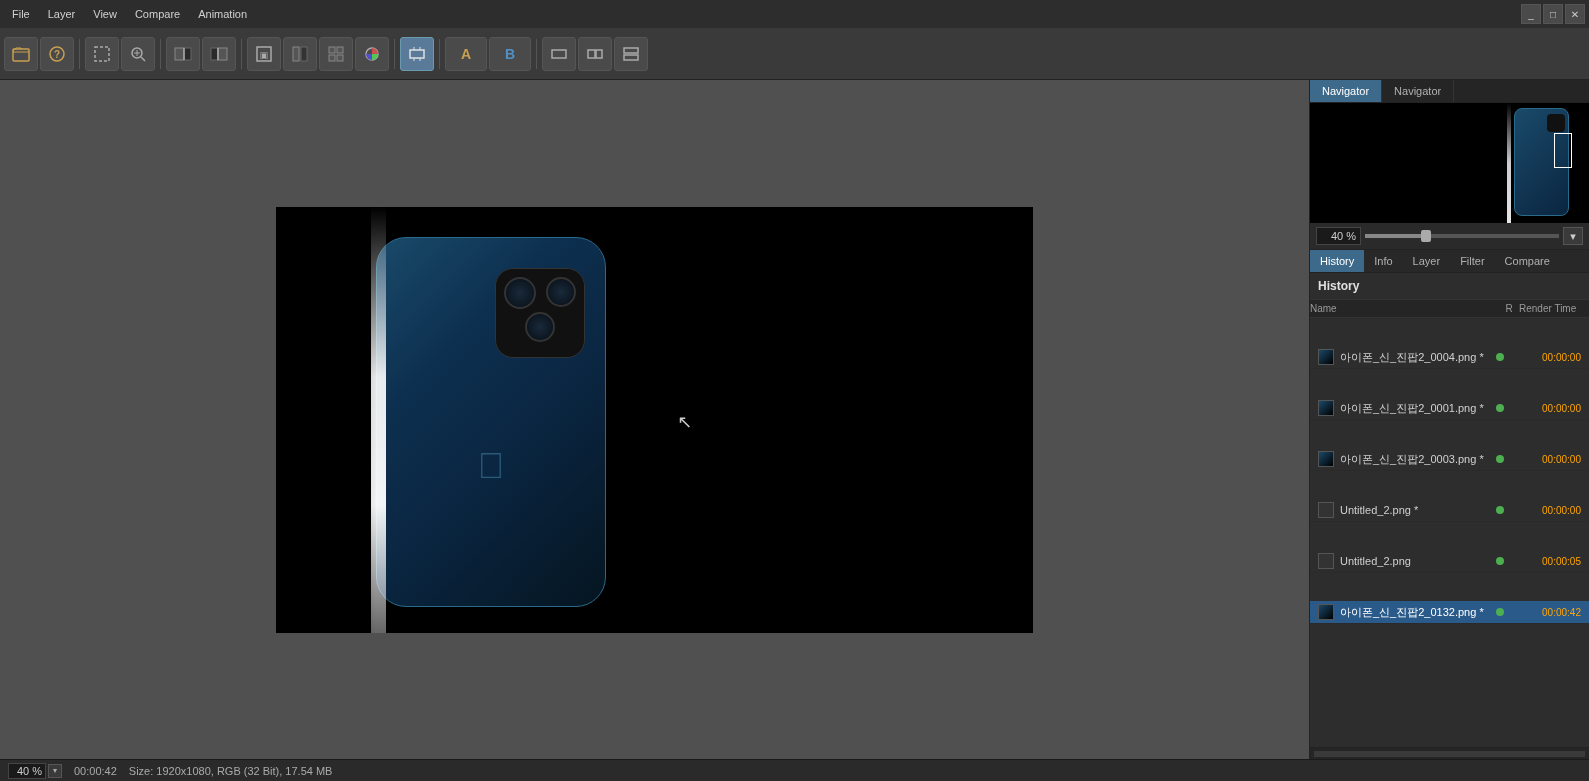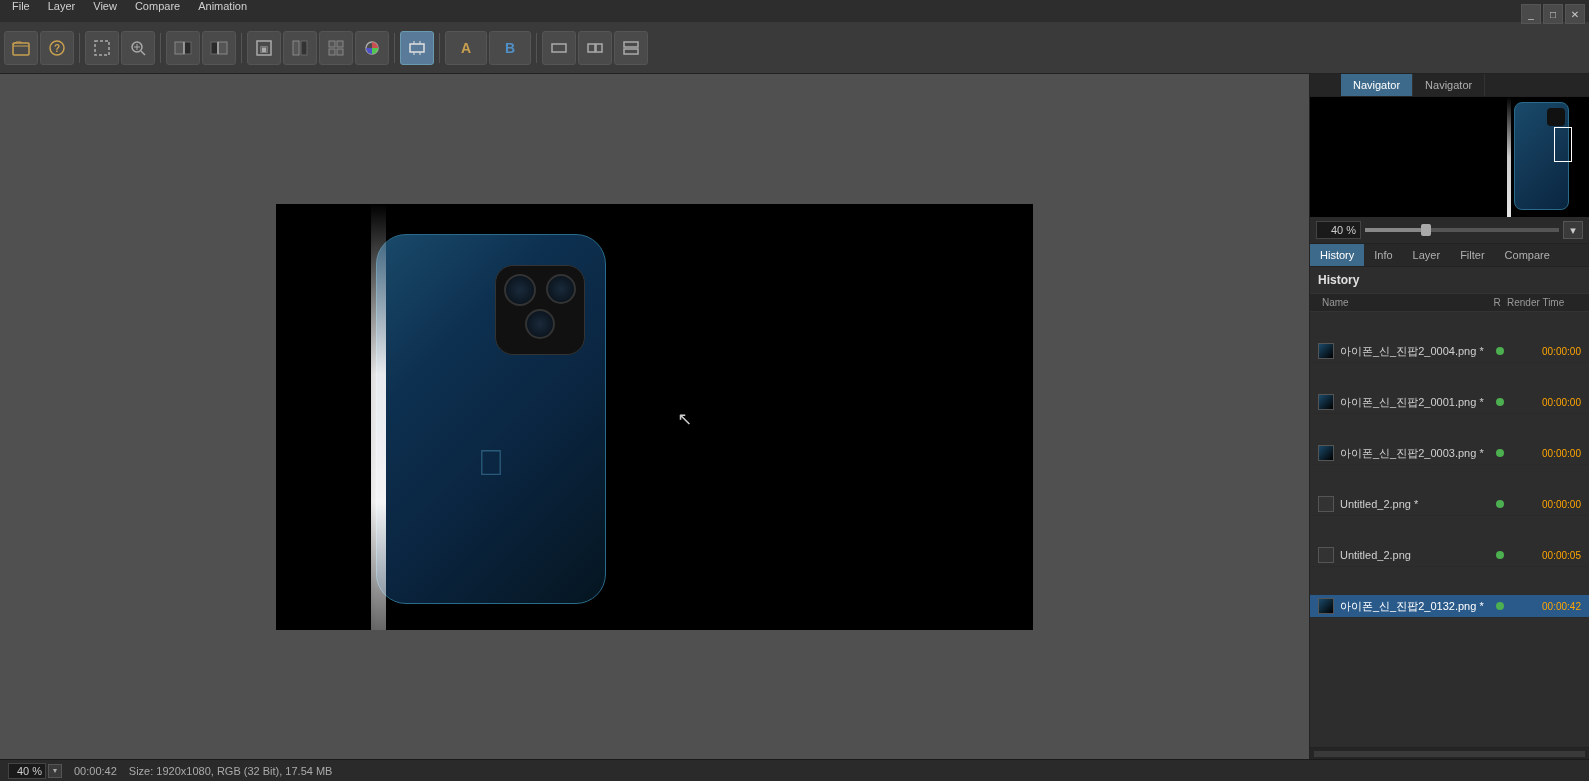--- a/index.html
+++ b/index.html
@@ -13,22 +13,22 @@
       overflow: hidden;
       display: flex;
       flex-direction: column;
     }
 
     
     .menubar {
       background: #2d2d2d;
       height: 22px;
       display: flex;
-      align-items: flex-end;
-      padding: 8px 4px;
+      align-items: center;
+      padding: 14px 4px;
       gap: 2px;
       flex-shrink: 0;
     }
     .menubar-item {
       padding: 2px 8px;
       cursor: pointer;
       color: #d0d0d0;
       font-size: 11px;
     }
 
@@ -173,21 +173,20 @@
       border-left: 1px solid #222;
       flex-shrink: 0;
     }
 
     
     .panel-tabs-top {
       display: flex;
       background: #252525;
       border-bottom: 1px solid #222;
       flex-shrink: 0;
-      padding-left: 31px;
     }
     .panel-tab {
       padding: 5px 12px;
       cursor: pointer;
       font-size: 11px;
       color: #b0b0b0;
       border-right: 1px solid #333;
     }
     .panel-tab.active {
       background: #3d6a8a;
@@ -315,21 +314,21 @@
     .history-title {
       padding: 6px 8px;
       font-size: 12px;
       font-weight: bold;
       color: #e0e0e0;
       border-bottom: 1px solid #333;
       flex-shrink: 0;
     }
     .history-table-header {
       display: flex;
-      padding: 3px 12px;
+      padding: 3px 0;
       background: #252525;
       border-bottom: 1px solid #333;
       font-size: 10px;
       color: #999;
       flex-shrink: 0;
     }
     .history-col-name { flex: 1; }
     .history-col-r { width: 20px; text-align: center; }
     .history-col-time { width: 70px; text-align: left; }
 

